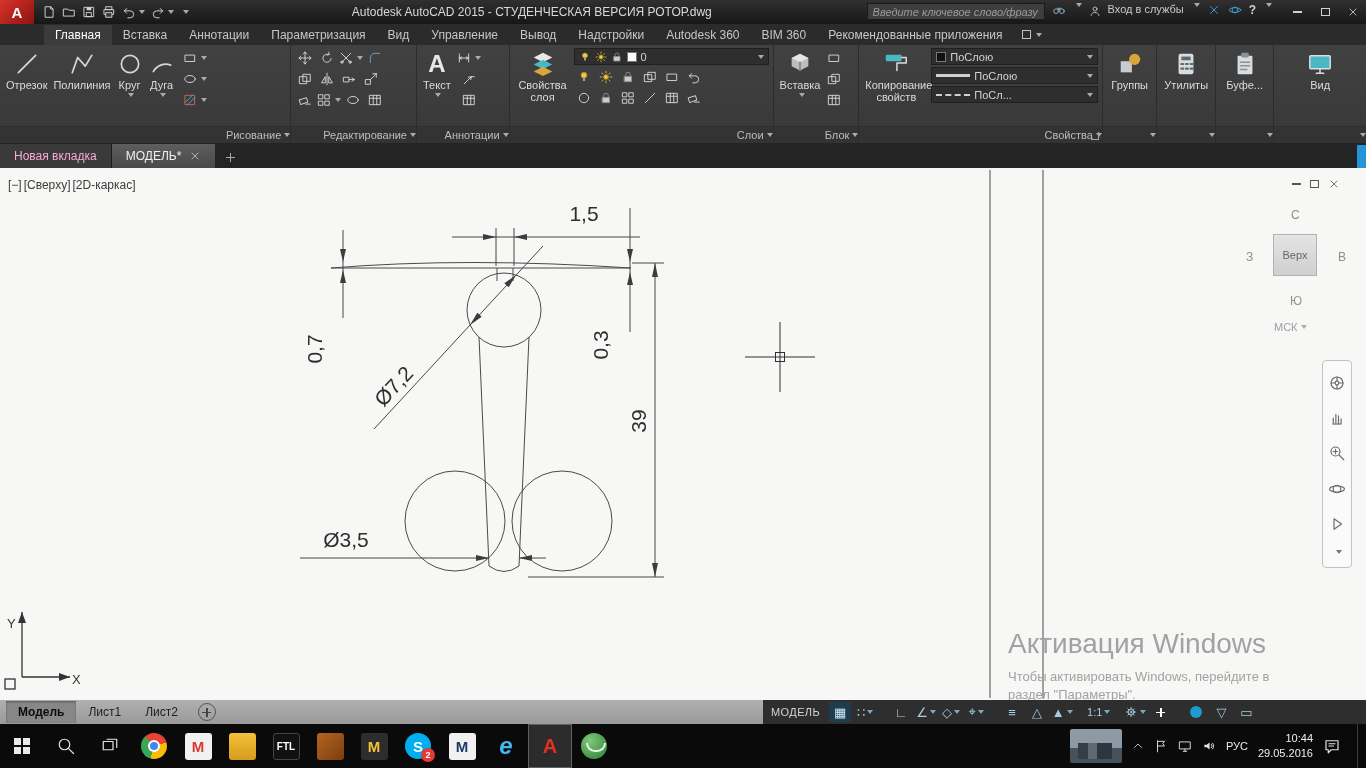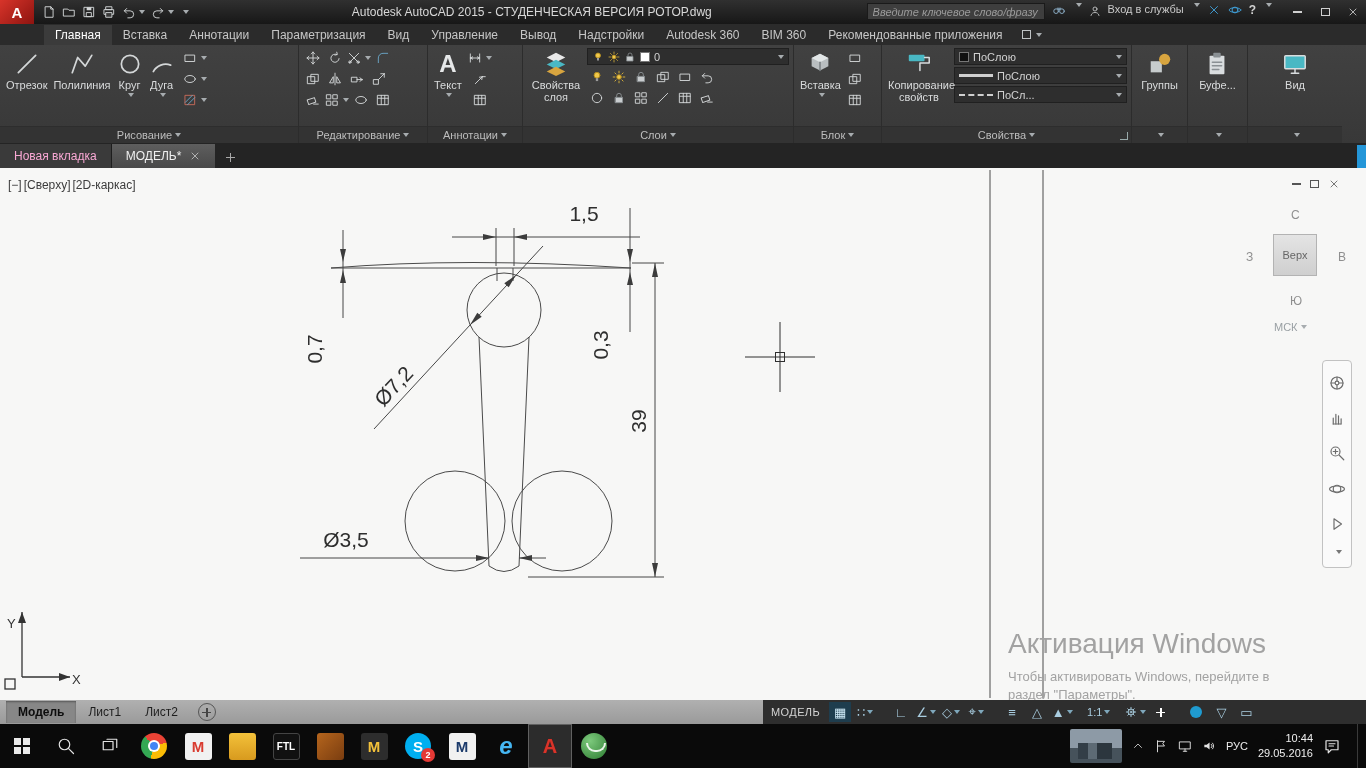--- a/index.html
+++ b/index.html
@@ -31,21 +31,21 @@
 .ribbon-tabs{position:absolute;top:24px;left:0;width:1366px;height:21px;background:#2b2b2b;display:flex;align-items:flex-end;color:#c6c6c6;font-size:12px}
 .rtab{padding:3px 11px;white-space:nowrap;cursor:default}
 .rtab.active{background:#3b3b3b;color:#fff}
 .ribbon-toggle{display:flex;align-items:center;gap:2px;padding:0 8px;height:100%}
 .mini-sq{width:9px;height:9px;border:1.5px solid #bfc3c5}
 
 
 .ribbon{position:absolute;top:45px;left:0;width:1366px;height:98px;background:linear-gradient(#414141,#383838);display:flex}
 .panel{height:98px;display:flex;flex-direction:column;border-right:1px solid #2c2c2c}
 .panel-body{flex:1;display:flex;align-items:flex-start;padding:3px 4px 0;gap:2px}
-.panel-title{height:17px;display:flex;align-items:center;justify-content:center;font-size:11px;color:#bdbdbd;background:#333;border-top:1px solid #2d2d2d;position:relative}
+.panel-title{height:17px;display:flex;align-items:center;justify-content:flex-end;font-size:11px;color:#bdbdbd;background:#333;border-top:1px solid #2d2d2d;position:relative}
 .bigbtn{display:flex;flex-direction:column;align-items:center;gap:2px;padding:3px 2px;color:#d9dbdc;font-size:11px;line-height:1.1;text-align:center}
 .bigbtn .lbl{max-width:62px}
 .scol{display:flex;flex-direction:column;gap:2px}
 .srow{display:flex;align-items:center;gap:2px}
 .sbtn{height:19px;min-width:20px;display:flex;align-items:center;justify-content:center;gap:1px}
 .bigA{font-size:24px;font-weight:bold;color:#e6e8e9;line-height:26px}
 .dd{height:17px;background:#2e2e2e;border:1px solid #202020;display:flex;align-items:center;gap:4px;padding:0 4px;color:#d2d2d2;font-size:11px}
 .dd .flex{flex:1}
 .swatch{width:10px;height:10px;border:1px solid #777}
 .lw-line{width:34px;height:3px;background:#cfcfcf}
@@ -775,20 +775,33 @@
               <use href="#i-group"></use>
             </svg>
             <span class="lbl">Группы</span>
           </div>
       </div>
       <div class="panel-title">
           <span class="cv"></span>
         </div>
     </div>
 
+    <div class="panel" style="width:60px">
+      <div class="panel-body" style="justify-content:center">
+        <div class="bigbtn">
+            <svg class="ic ic26">
+              <use href="#i-calc"></use>
+            </svg>
+            <span class="lbl">Утилиты</span>
+          </div>
+      </div>
+      <div class="panel-title">
+          <span class="cv"></span>
+        </div>
+    </div>
 
     <div class="panel" style="width:60px">
       <div class="panel-body" style="justify-content:center">
         <div class="bigbtn">
             <svg class="ic ic26">
               <use href="#i-clip"></use>
             </svg>
             <span class="lbl">Буфе...</span>
           </div>
       </div>

